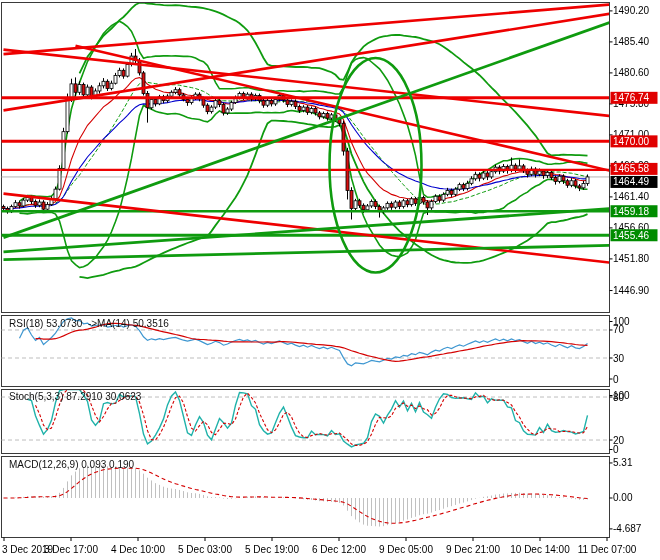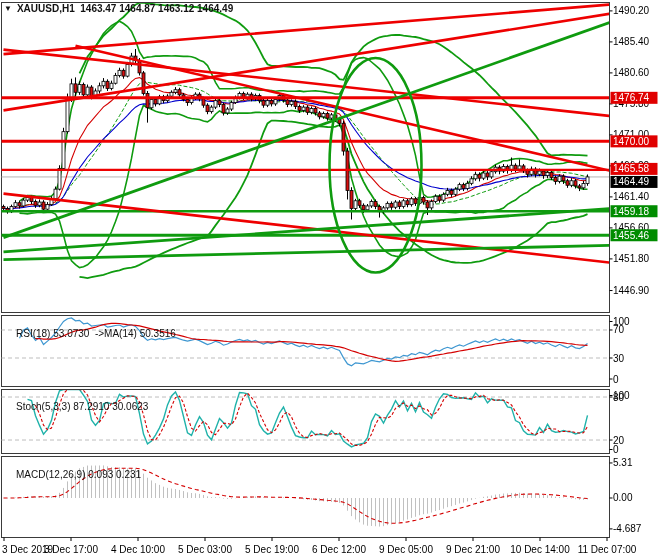--- a/index.html
+++ b/index.html
@@ -2,21 +2,21 @@
 <html><head>
 <meta charset="utf-8">
 <style>
   html,body{margin:0;padding:0;background:#ffffff;}
   .wrap{position:relative;width:660px;height:560px;background:#fff;overflow:hidden;
         font-family:"Liberation Sans",sans-serif;}
   svg{position:absolute;left:0;top:0;}
   .ttl{position:absolute;left:4px;top:3px;font-size:10px;font-weight:700;color:#111;
        white-space:pre;z-index:5;}
   .caret{font-size:8px;margin-right:5px;position:relative;top:-1px;}
-  .plabel{position:absolute;left:16px;font-size:10px;color:#111;z-index:5;white-space:pre;margin-top:10px;}
+  .plabel{position:absolute;left:9px;font-size:10px;color:#111;z-index:5;white-space:pre;}
   text{font-family:"Liberation Sans",sans-serif;}
 </style>
 </head>
 <body>
 
 <div class="wrap">
   <svg id="cv" width="660" height="560">
       <defs>
         <clipPath id="clip-main">
           <rect x="1.5" y="3" width="607.5" height="309"></rect>
@@ -587,17 +587,16 @@
       <text x="339" y="553" font-size="10" fill="#000000" text-anchor="middle">6 Dec 12:00</text>
       <line x1="406" y1="537.5" x2="406" y2="541" stroke="#000" stroke-width="1"></line>
       <text x="406" y="553" font-size="10" fill="#000000" text-anchor="middle">9 Dec 05:00</text>
       <line x1="473" y1="537.5" x2="473" y2="541" stroke="#000" stroke-width="1"></line>
       <text x="473" y="553" font-size="10" fill="#000000" text-anchor="middle">9 Dec 21:00</text>
       <line x1="540" y1="537.5" x2="540" y2="541" stroke="#000" stroke-width="1"></line>
       <text x="540" y="553" font-size="10" fill="#000000" text-anchor="middle">10 Dec 14:00</text>
       <line x1="607" y1="537.5" x2="607" y2="541" stroke="#000" stroke-width="1"></line>
       <text x="607" y="553" font-size="10" fill="#000000" text-anchor="middle">11 Dec 07:00</text>
     </svg>
-  <div class="ttl"><span class="caret">▼</span><span>XAUUSD,H1  1463.47 1464.87 1463.12 1464.49</span></div>
   <div class="plabel" style="top:318px">RSI(18) 53.0730  -&gt;MA(14) 50.3516</div>
   <div class="plabel" style="top:391px">Stoch(5,3,3) 87.2910 30.0623</div>
-  <div class="plabel" style="top:459px">MACD(12,26,9) 0.093 0.231</div>
+  <div class="plabel" style="top:459px">MACD(12,26,9) 0.093 0.190</div>
 </div>
 
 </body></html>

